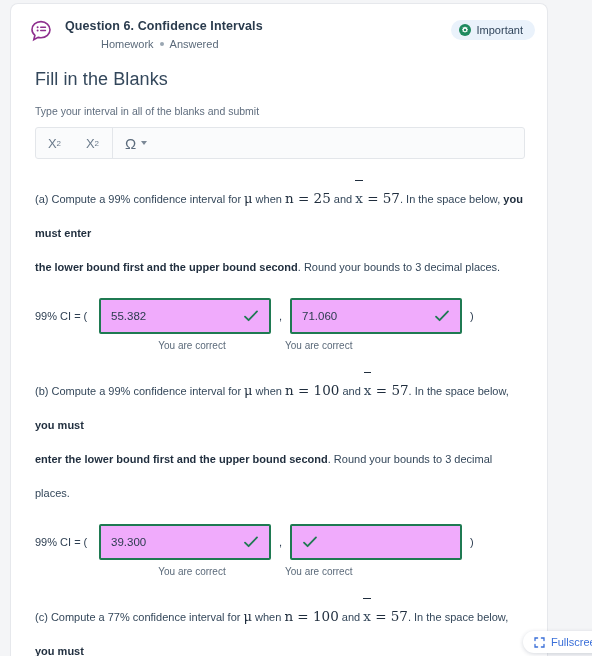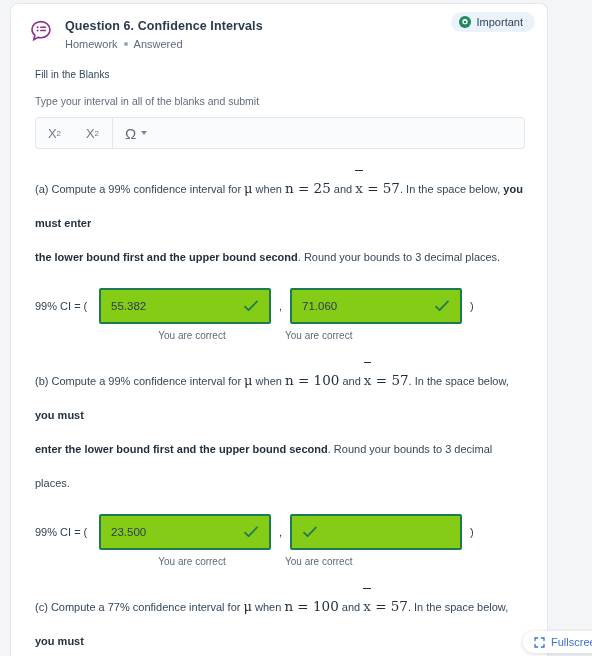--- a/index.html
+++ b/index.html
@@ -30,36 +30,36 @@
     position: relative;
   }
   .q-icon { width: 24px; height: 24px; flex: 0 0 24px; margin-top: 1px; }
   .qhead-text { margin-left: 12px; }
   .qtitle {
     font-size: 12.5px; font-weight: bold; color: #2a3b4d;
     line-height: 16px; letter-spacing: .1px;
   }
   .qsub {
     font-size: 11px; color: #5b6a7a; margin-top: 3px; line-height: 14px;
-    display: flex; align-items: center; gap: 6px;
+    display: flex; align-items: center; gap: 6px; margin-left: 36px;
   }
   .dotsep { width: 4px; height: 4px; border-radius: 50%; background: #9aa6b2; display: inline-block; }
 
   .badge {
-    position: absolute; right: 12px; top: 8px;
+    position: absolute; right: 12px; top: 16px;
     display: flex; align-items: center; gap: 6px;
     background: #eaf2fb; border-radius: 11px;
     padding: 4px 12px 4px 8px;
     font-size: 11px; color: #31455b;
   }
   .badge-dot { width: 12px; height: 12px; flex: 0 0 12px; }
 
   
   .body { padding: 0 16px 0 18px; }
-  .sec-title { font-size: 10px; color: #33475b; margin: 8px 0 0 6px; letter-spacing: .1px; }
+  .sec-title { font-size: 18px; color: #33475b; margin: 8px 0 0 6px; letter-spacing: .1px; }
   .sec-sub { font-size: 10.5px; color: #5f6d7e; margin: 15px 0 0 6px; }
 
   .toolbar {
     margin: 10px 6px 0 6px;
     height: 32px;
     background: #fafbfc;
     border: 1px solid #e3e6ea;
     border-radius: 3px;
     display: flex; align-items: center;
   }
@@ -86,21 +86,21 @@
   .xbar::before {
     content: ""; position: absolute; left: 0; right: 0; top: -1px;
     height: 1px; background: #1f2d3d;
   }
 
   .answer-row { display: flex; align-items: center; margin-top: 14px; }
   .ci-label { font-size: 11px; color: #2e3f52; width: 64px; flex: 0 0 64px; }
   .field {
     width: 172px; height: 36px;
     border: 2px solid #1f7a52; border-radius: 2px;
-    background: #84cc16;
+    background: #f0abfc;
     display: flex; align-items: center;
     padding: 0 10px;
     position: relative;
   }
   .field .val { font-size: 11.5px; color: #2b3c4e; flex: 1; }
   .mark { width: 16px; height: 16px; flex: 0 0 16px; }
   .comma { font-size: 11px; color: #2e3f52; padding: 0 8px; }
   .paren { font-size: 11px; color: #2e3f52; padding-left: 8px; }
 
   .feedback-row { display: flex; margin-top: 6px; text-align: center; }
@@ -201,21 +201,21 @@
             <div class="feedback-row">
               <span class="fb first">You are correct</span>
               <span class="fb">You are correct</span>
             </div>
           </div>
           <div class="qblock">
             <div class="qline"><span>(b) Compute a 99% confidence interval for </span><span class="mathv">μ</span><span> when </span><span class="mathn">n</span><span class="mathn"> = </span><span class="mathn">100</span><span> and </span><span class="xbar">x</span><span class="mathn"> = </span><span class="mathn">57</span><span>. In the space below, </span><b>you must</b><br><b>enter the lower bound first and the upper bound second</b><span>. Round your bounds to 3 decimal places.</span></div>
             <div class="answer-row">
               <span class="ci-label">99% CI = (</span>
               <div class="field">
-                <span class="val">23.500</span>
+                <span class="val">39.300</span>
                 <span class="mark"><svg viewBox="0 0 16 16" width="16" height="16">
                     <path d="M2 8.6l3.6 3.6L14 3.4" fill="none" stroke="#1f7a52" stroke-width="1.8" stroke-linecap="round" stroke-linejoin="round"></path>
                   </svg></span>
               </div>
               <span class="comma">,</span>
               <div class="field">
                 <span class="mark"><svg viewBox="0 0 16 16" width="16" height="16">
                     <path d="M2 8.6l3.6 3.6L14 3.4" fill="none" stroke="#1f7a52" stroke-width="1.8" stroke-linecap="round" stroke-linejoin="round"></path>
                   </svg></span>
               </div>

